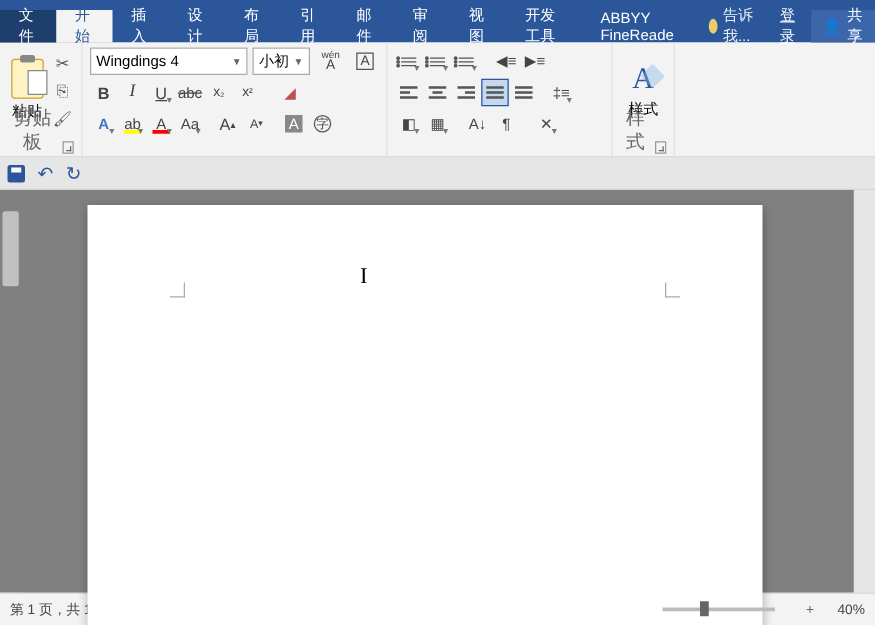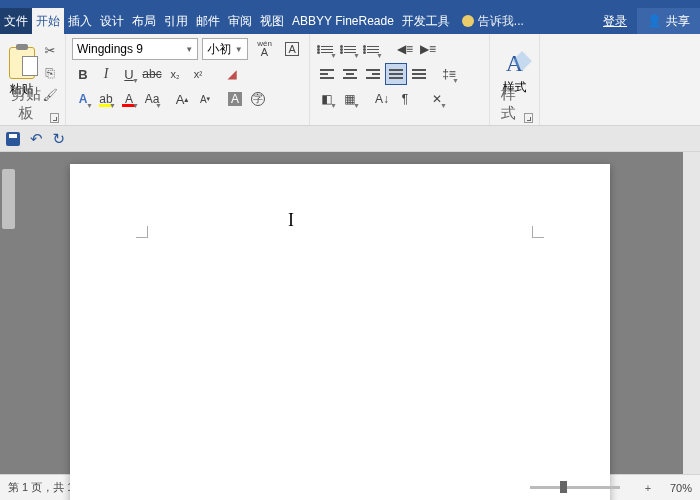--- a/index.html
+++ b/index.html
@@ -3,21 +3,21 @@
 <meta charset="utf-8">
 <style>
 * { margin: 0; padding: 0; box-sizing: border-box; font-family: "Microsoft YaHei", "Segoe UI", sans-serif; }
 body { width: 700px; height: 500px; background: #e6e6e6; overflow: hidden; font-size: 12px; }
 
 
 .titlebar { height: 8px; background: #2b579a; }
 
 
 .menubar { height: 26px; background: #2b579a; display: flex; align-items: stretch; color: #fff; }
-.menu-tab { padding: 0 4px; display: flex; align-items: center; font-size: 12px; cursor: pointer; }
+.menu-tab { padding: 0 15px; display: flex; align-items: center; font-size: 12px; cursor: pointer; }
 .menu-tab.file { background: #1e3e6e; }
 .menu-tab.active { background: #f3f3f3; color: #2b579a; }
 .menu-spacer { flex: 1; }
 .tell-me { display: flex; align-items: center; gap: 4px; opacity: 0.9; padding: 0 8px; }
 .bulb { width: 12px; height: 12px; border-radius: 50%; background: #ffd966; display: inline-block; }
 .login { padding: 0 10px; display: flex; align-items: center; text-decoration: underline; }
 .share { padding: 0 10px; display: flex; align-items: center; gap: 4px; background: #3b67aa; }
 
 
 .ribbon { height: 92px; background: #f3f3f3; border-bottom: 1px solid #d4d4d4; display: flex; }
@@ -116,22 +116,22 @@
 <div class="menubar">
   <div class="menu-tab file">文件</div>
   <div class="menu-tab active">开始</div>
   <div class="menu-tab">插入</div>
   <div class="menu-tab">设计</div>
   <div class="menu-tab">布局</div>
   <div class="menu-tab">引用</div>
   <div class="menu-tab">邮件</div>
   <div class="menu-tab">审阅</div>
   <div class="menu-tab">视图</div>
+  <div class="menu-tab">开发工具</div>
   <div class="menu-tab">ABBYY FineReade</div>
-  <div class="menu-tab">开发工具</div>
   <div class="tell-me">
     <span class="bulb"></span>
     <span>告诉我...</span>
   </div>
   <div class="menu-spacer"></div>
   <div class="login">登录</div>
   <div class="share">
     <span>👤</span>
     <span>共享</span>
   </div>
@@ -160,21 +160,21 @@
     <div class="group-label">
         <span>剪贴板</span>
         <span class="dlg-launcher"></span>
       </div>
   </div>
 
   <div class="group" style="width:244px">
     <div style="flex:1">
       <div class="font-row1">
         <div class="font-name">
-            <span>Wingdings 9</span>
+            <span>Wingdings 4</span>
             <span class="dd">▼</span>
           </div>
         <div class="font-size">
             <span>小初</span>
             <span class="dd">▼</span>
           </div>
         <div class="rb" style="width:26px">
             <span style="font-size:8px;position:absolute;top:1px">wén</span>
             <span style="font-size:11px;position:absolute;bottom:2px">A</span>
           </div>
@@ -393,14 +393,14 @@
       </div>
     <div class="vbtn">
         <span>▭</span>
       </div>
   </div>
   <span class="zoom-btn">−</span>
   <div class="zoom-slider">
       <div class="zoom-thumb"></div>
     </div>
   <span class="zoom-btn">+</span>
-  <span>70%</span>
+  <span>40%</span>
 </div>
 
 </body></html>

